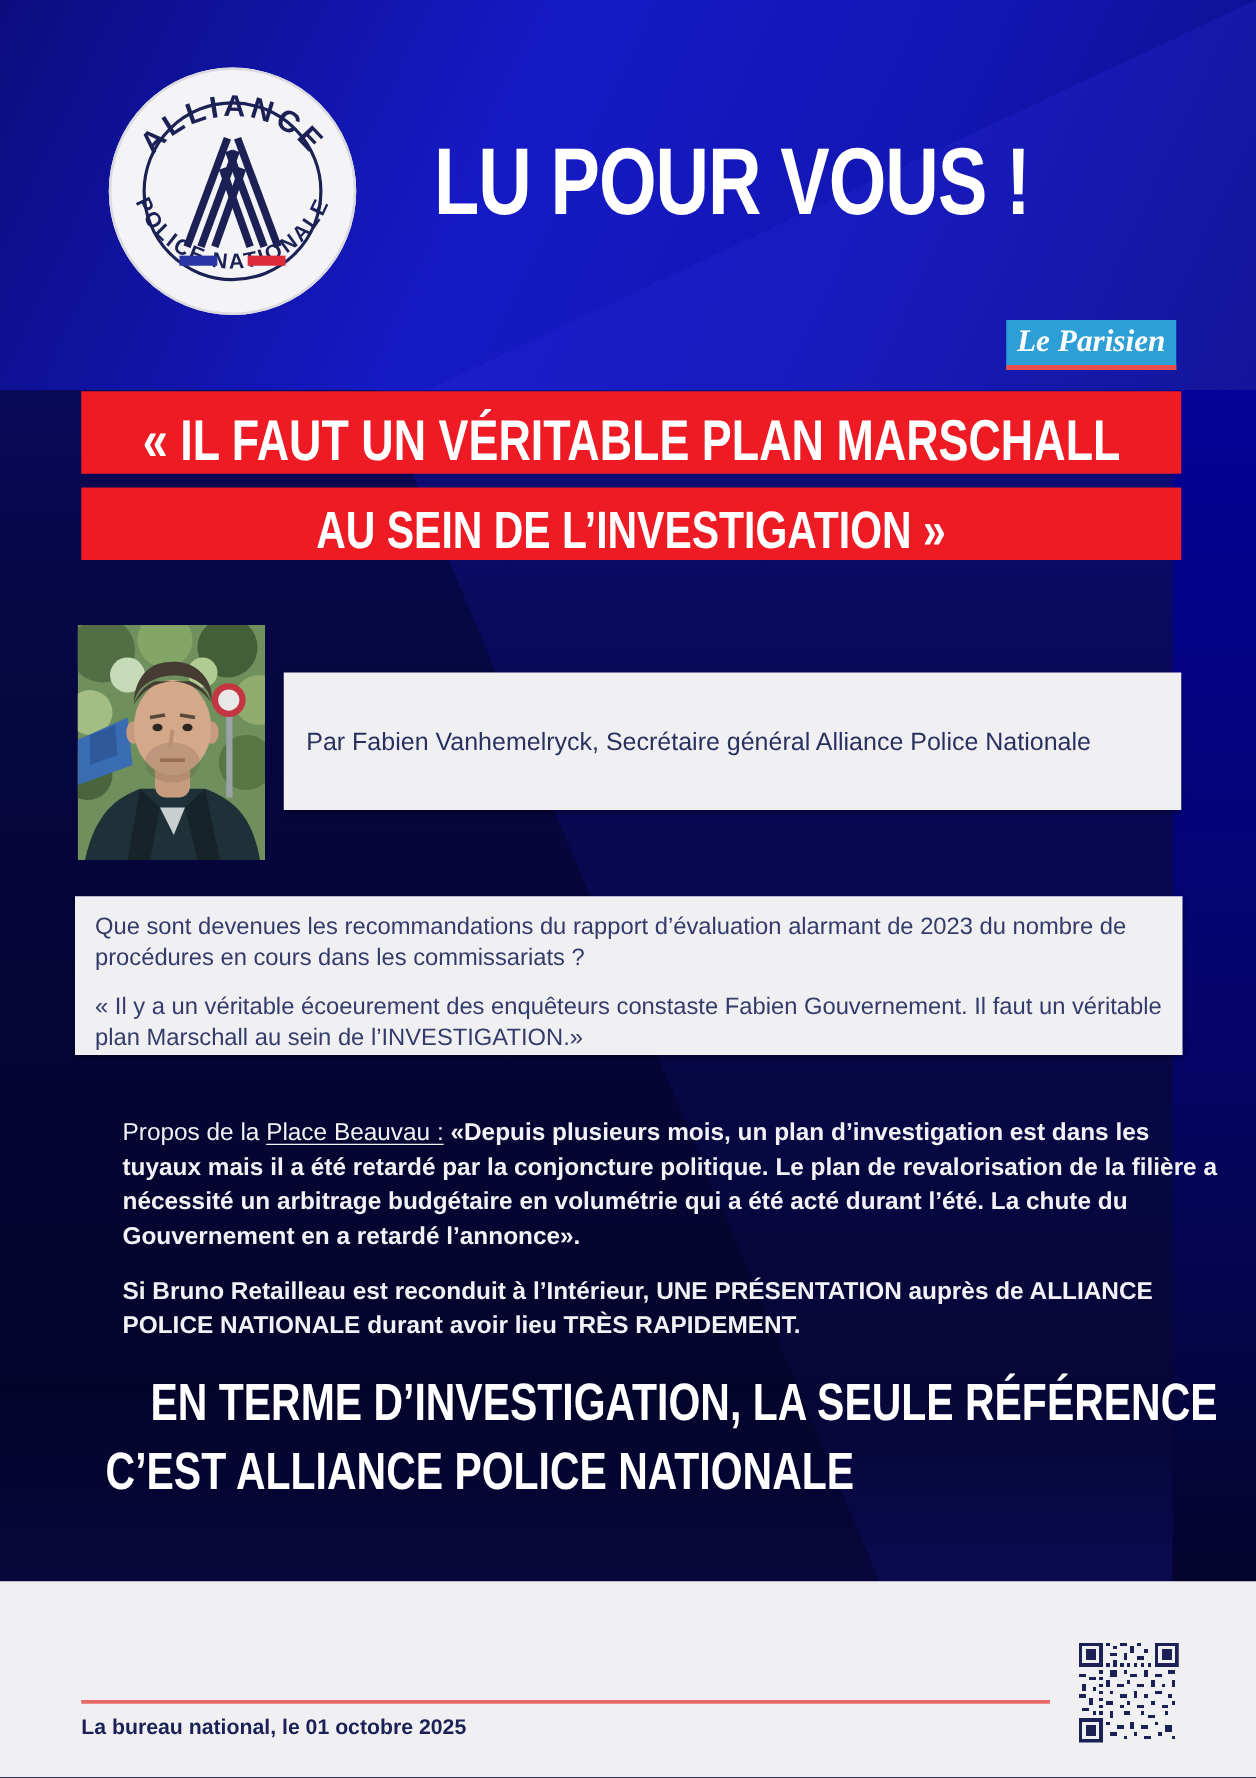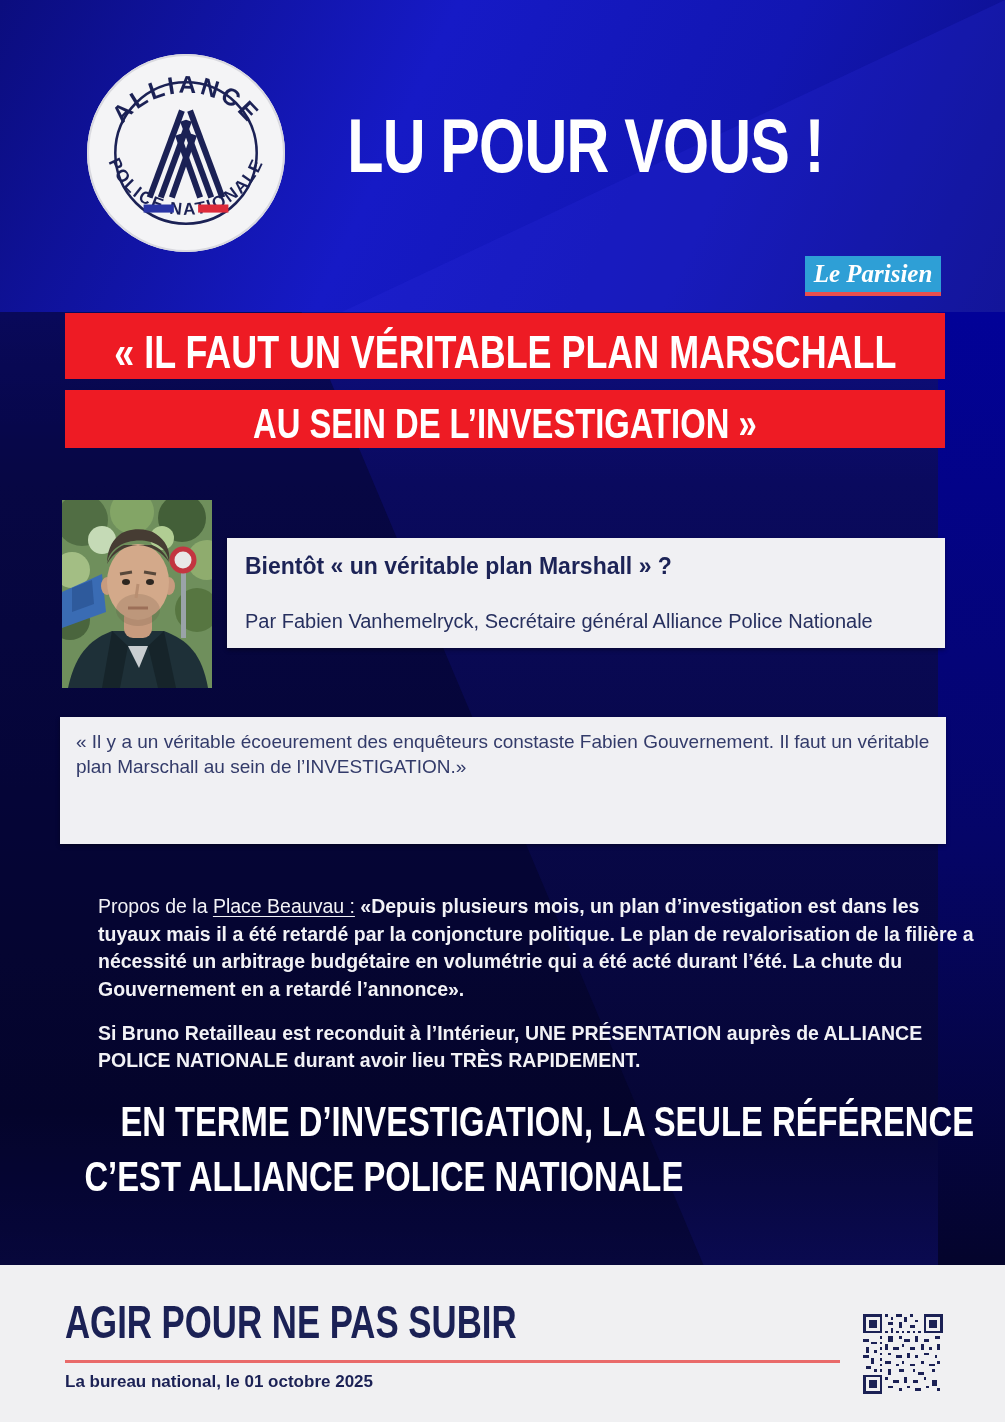--- a/index.html
+++ b/index.html
@@ -160,42 +160,39 @@
         <line x1="82" y1="72" x2="94" y2="74" stroke="#57483b" stroke-width="3"></line>
         <ellipse cx="64" cy="82" rx="4" ry="3" fill="#2c2620"></ellipse>
         <ellipse cx="88" cy="82" rx="4" ry="3" fill="#2c2620"></ellipse>
         <line x1="76" y1="84" x2="74" y2="98" stroke="#b98f72" stroke-width="3"></line>
         <line x1="66" y1="108" x2="86" y2="108" stroke="#9c6f58" stroke-width="3"></line>
       </g>
     </svg>
   </div>
 
   <div class="headline-box">
-    <p class="headline">Bientôt « un véritable plan Marshall » ?</p>
     <p class="byline">Par Fabien Vanhemelryck, Secrétaire général Alliance Police Nationale</p>
   </div>
 
   <div class="excerpt-box">
+    <p>Que sont devenues les recommandations du rapport d’évaluation alarmant de 2023 du nombre de procédures en cours dans les commissariats ?</p>
     <p>« Il y a un véritable écoeurement des enquêteurs constaste Fabien Gouvernement. Il faut un véritable plan Marschall au sein de l’INVESTIGATION.»</p>
   </div>
 
   <div class="commentary">
     <p><span>Propos de la </span><span class="uline">Place Beauvau :</span><span class="quote"> «Depuis plusieurs mois, un plan d’investigation est dans les tuyaux mais il a été retardé par la conjoncture politique. Le plan de revalorisation de la filière a nécessité un arbitrage budgétaire en volumétrie qui a été acté durant l’été. La chute du Gouvernement en a retardé l’annonce».</span></p>
     <p>Si Bruno Retailleau est reconduit à l’Intérieur, UNE PRÉSENTATION auprès de ALLIANCE POLICE NATIONALE durant avoir lieu TRÈS RAPIDEMENT.</p>
   </div>
 
   <div class="closing">
     <div><span class="squeeze">EN TERME D’INVESTIGATION, LA SEULE RÉFÉRENCE</span></div>
     <div><span class="squeeze">C’EST ALLIANCE POLICE NATIONALE</span></div>
   </div>
 
   <div class="footer"></div>
-  <div class="slogan">
-    <span class="squeeze-left">AGIR POUR NE PAS SUBIR</span>
-  </div>
   <div class="slogan-underline"></div>
   <div class="dateline">La bureau national, le 01 octobre 2025</div>
 
   <div class="qr">
     <svg viewBox="0 0 29 29" width="80" height="80" shape-rendering="crispEdges">
       <rect width="29" height="29" fill="#f0f0f2"></rect>
       <g fill="#1b2155">
         <rect x="0" y="0" width="7" height="7"></rect>
           <rect x="22" y="0" width="7" height="7"></rect>
           <rect x="0" y="22" width="7" height="7"></rect>

